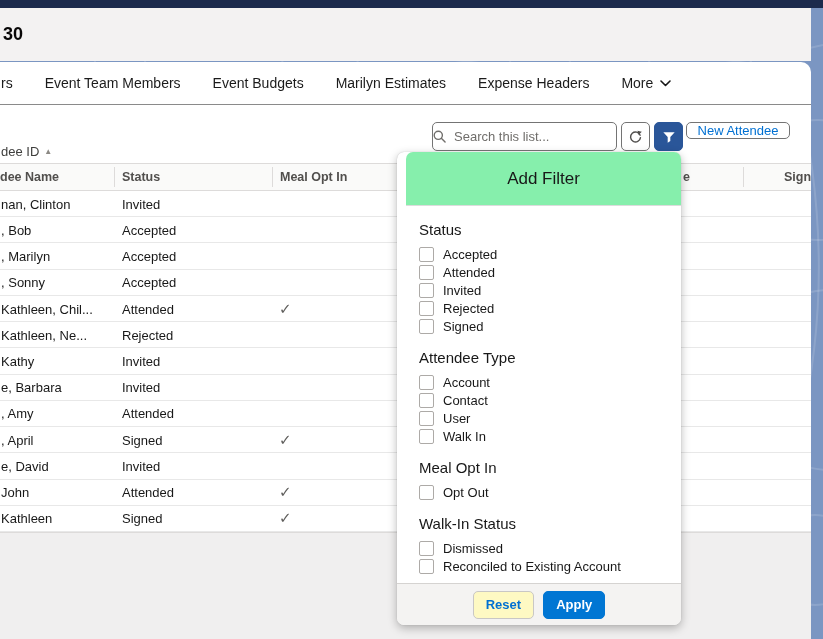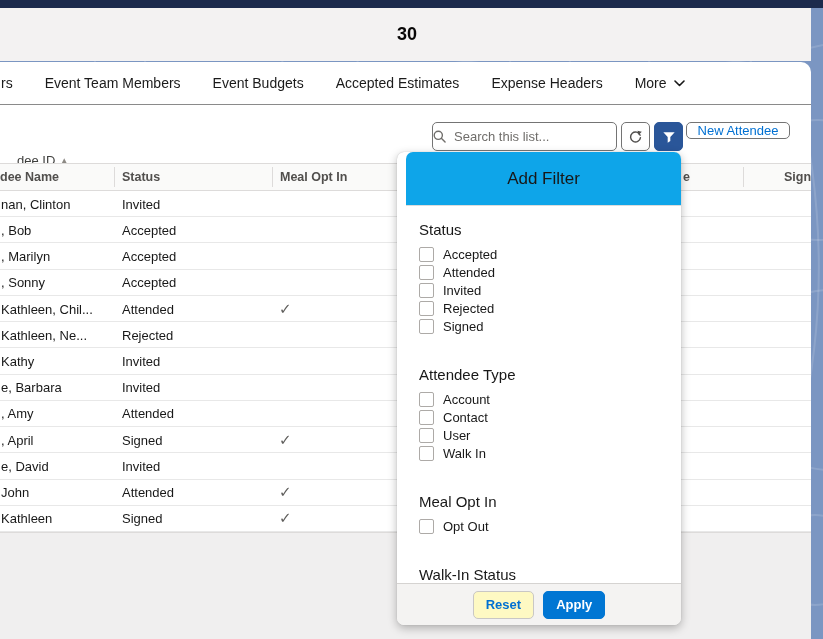--- a/index.html
+++ b/index.html
@@ -7,32 +7,32 @@
     width:823px;height:639px;overflow:hidden;position:relative;
     font-family:"Liberation Sans","DejaVu Sans",sans-serif;
     background:#7b96c2;
   }
   
   .bg-swirls{position:absolute;inset:0;z-index:0;}
   
   .topbar{position:absolute;left:0;top:0;width:823px;height:8px;background:#1c2b4d;z-index:3;}
   
   .title-band{position:absolute;left:0;top:8px;width:811px;height:53px;background:#f3f2f2;z-index:3;
-    display:flex;align-items:center;justify-content:center;}
+    display:flex;align-items:center;}
   .record-title{font-size:18px;font-weight:700;color:#080707;padding-left:3px;letter-spacing:0;}
   
   .card{position:absolute;left:0;top:62px;width:811px;height:577px;background:#ffffff;
     border-top-right-radius:10px;z-index:2;overflow:hidden;}
   
   .tabs-row{position:absolute;left:0;top:0;width:100%;height:43px;border-bottom:1px solid #8a8a8a;
     display:flex;align-items:center;gap:32px;padding-left:1px;box-sizing:border-box;}
   .tab{font-size:14px;color:#1b1b1b;white-space:nowrap;cursor:pointer;display:flex;align-items:center;gap:7px;}
   .chev{width:11px;height:7px;display:inline-block;}
   
-  .sort-label{position:absolute;left:1px;top:91px;font-size:13px;color:#3e3e3c;display:flex;align-items:center;gap:5px;padding-left:16px;}
+  .sort-label{position:absolute;left:1px;top:82px;font-size:13px;color:#3e3e3c;display:flex;align-items:center;gap:5px;}
   .sort-arrow{font-size:8px;color:#8c8984;line-height:8px;}
   .search-box{position:absolute;left:432px;top:60px;width:185px;height:29px;border:1px solid #747474;
     border-radius:5px;background:#fff;display:flex;align-items:center;box-sizing:border-box;padding-left:0;gap:6px;}
   .search-box input{border:none;outline:none;font-size:13px;color:#080707;width:140px;background:transparent;
     font-family:"Liberation Sans","DejaVu Sans",sans-serif;}
   .search-box input::placeholder{color:#706e6b;}
   .icon-btn{position:absolute;top:60px;width:29px;height:29px;border:1px solid #747474;border-radius:5px;
     background:#fff;display:flex;align-items:center;justify-content:center;box-sizing:border-box;cursor:pointer;}
   .refresh-btn{left:621px;}
   .filter-btn{left:654px;background:#2a5699;border-color:#2a5699;}
@@ -47,25 +47,25 @@
   .th-sep{position:absolute;top:3px;bottom:3px;width:1px;background:#dddbda;}
   .tbody{position:absolute;left:0;top:129px;width:100%;height:341px;display:flex;flex-direction:column;}
   .trow{flex:1;position:relative;border-bottom:1px solid #e8e8e8;background:#fff;cursor:pointer;}
   .td-name{position:absolute;left:1px;top:50%;transform:translateY(-50%);font-size:13px;color:#181818;white-space:nowrap;}
   .td-status{position:absolute;left:122px;top:50%;transform:translateY(-50%);font-size:13px;color:#181818;}
   .td-check{position:absolute;left:279px;top:50%;transform:translateY(-50%);font-size:15px;color:#5f5e5c;}
   .table-footer{position:absolute;left:0;top:470px;width:100%;height:107px;background:#f0efef;border-top:1px solid #dddbda;}
   
   .panel{position:absolute;left:397px;top:152px;width:284px;height:473px;background:#fff;z-index:10;
     border-radius:7px;box-shadow:0 3px 10px rgba(0,0,0,0.28),0 0 1px rgba(0,0,0,0.25);display:flex;flex-direction:column;box-sizing:border-box;}
-  .panel-header{height:53px;background:#0ea5e9;border-bottom:1px solid #dcdcdc;border-radius:7px 7px 0 0;
+  .panel-header{height:53px;background:#86efac;border-bottom:1px solid #dcdcdc;border-radius:7px 7px 0 0;
     display:flex;align-items:center;justify-content:center;flex:none;margin-left:9px;}
   .panel-title{font-size:17px;color:#181818;}
   .panel-body{flex:1;padding:6px 16px 0 22px;overflow:hidden;}
-  .fsection{margin-top:30px;}
+  .fsection{margin-top:13px;}
   .fsection:first-child{margin-top:8px;}
   .fheading{font-size:15px;color:#181818;line-height:20px;margin-bottom:5px;}
   .fopt{height:18px;display:flex;align-items:center;gap:9px;cursor:pointer;}
   .cbox{width:13px;height:13px;border:1px solid #adaaa7;border-radius:2px;background:#fff;flex:none;}
   .fopt-label{font-size:13px;color:#181818;white-space:nowrap;}
   .panel-footer{height:41px;flex:none;background:#f4f3f2;border-top:1px solid #d5d3d1;border-radius:0 0 7px 7px;
     display:flex;align-items:center;justify-content:center;gap:9px;}
   .btn-reset{min-width:58px;height:28px;background:#fef9c3;border:1px solid #c9c7c5;border-radius:5px;
     color:#0070d2;font-size:13px;font-weight:700;display:flex;align-items:center;justify-content:center;
     box-sizing:border-box;cursor:pointer;padding:0 12px;}
@@ -103,21 +103,21 @@
     <span class="tab">
         <span>rs</span>
       </span>
     <span class="tab">
         <span>Event Team Members</span>
       </span>
     <span class="tab">
         <span>Event Budgets</span>
       </span>
     <span class="tab">
-        <span>Accepted Estimates</span>
+        <span>Marilyn Estimates</span>
       </span>
     <span class="tab">
         <span>Expense Headers</span>
       </span>
     <span class="tab">
       <span>More</span>
       <svg class="chev" viewBox="0 0 11 7">
           <polyline points="1,1 5.5,5.5 10,1" fill="none" stroke="#181818" stroke-width="1.6" stroke-linecap="round" stroke-linejoin="round"></polyline>
         </svg>
     </span>

